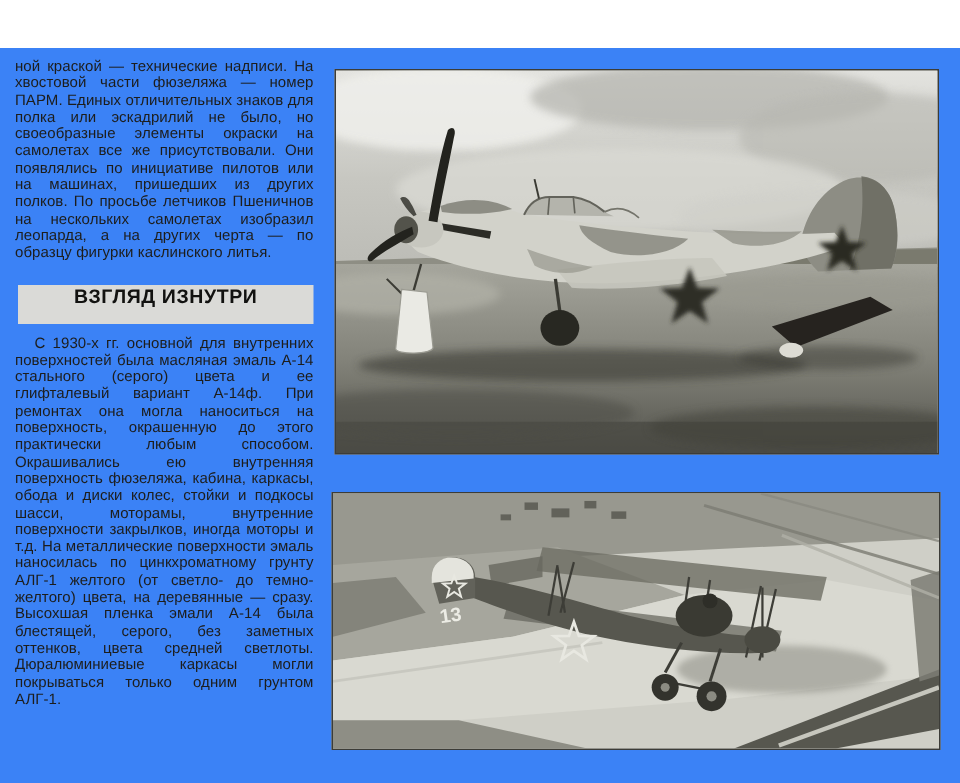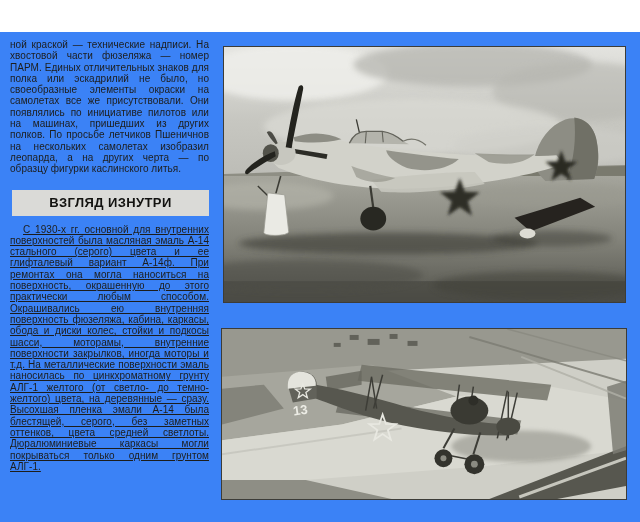--- a/index.html
+++ b/index.html
@@ -8,24 +8,24 @@
     background:#3b82f6;
     font-family:"Liberation Sans", sans-serif;
     margin-top:32px;
   }
   
   .leftcol{position:absolute;left:10px;top:7px;width:199px;}
   .para{
     margin:0;font-size:10px;line-height:11.3px;text-align:justify;
     color:#1d1d1b;letter-spacing:0.05px;
   }
-  .para.indent{text-indent:13px;text-decoration:underline;}
+  .para.indent{text-indent:13px;}
   .section-header{
     height:26px;margin:15px 0 8px 2px;background:#dadad7;
-    display:flex;align-items:center;justify-content:center;
+    display:flex;justify-content:center;
   }
   .section-header span{
     font-weight:bold;font-size:13px;letter-spacing:0.4px;color:#121210;
   }
   
   .photo{position:absolute;border:1px solid #3c3c38;background:#c4c4bd;box-sizing:border-box;margin:0;padding:0;}
   #photo1{left:223px;top:14px;width:403px;height:257px;}
   #photo2{left:221px;top:296px;width:406px;height:172px;}
   .photo svg{display:block;width:100%;height:100%;}
   .caption{

